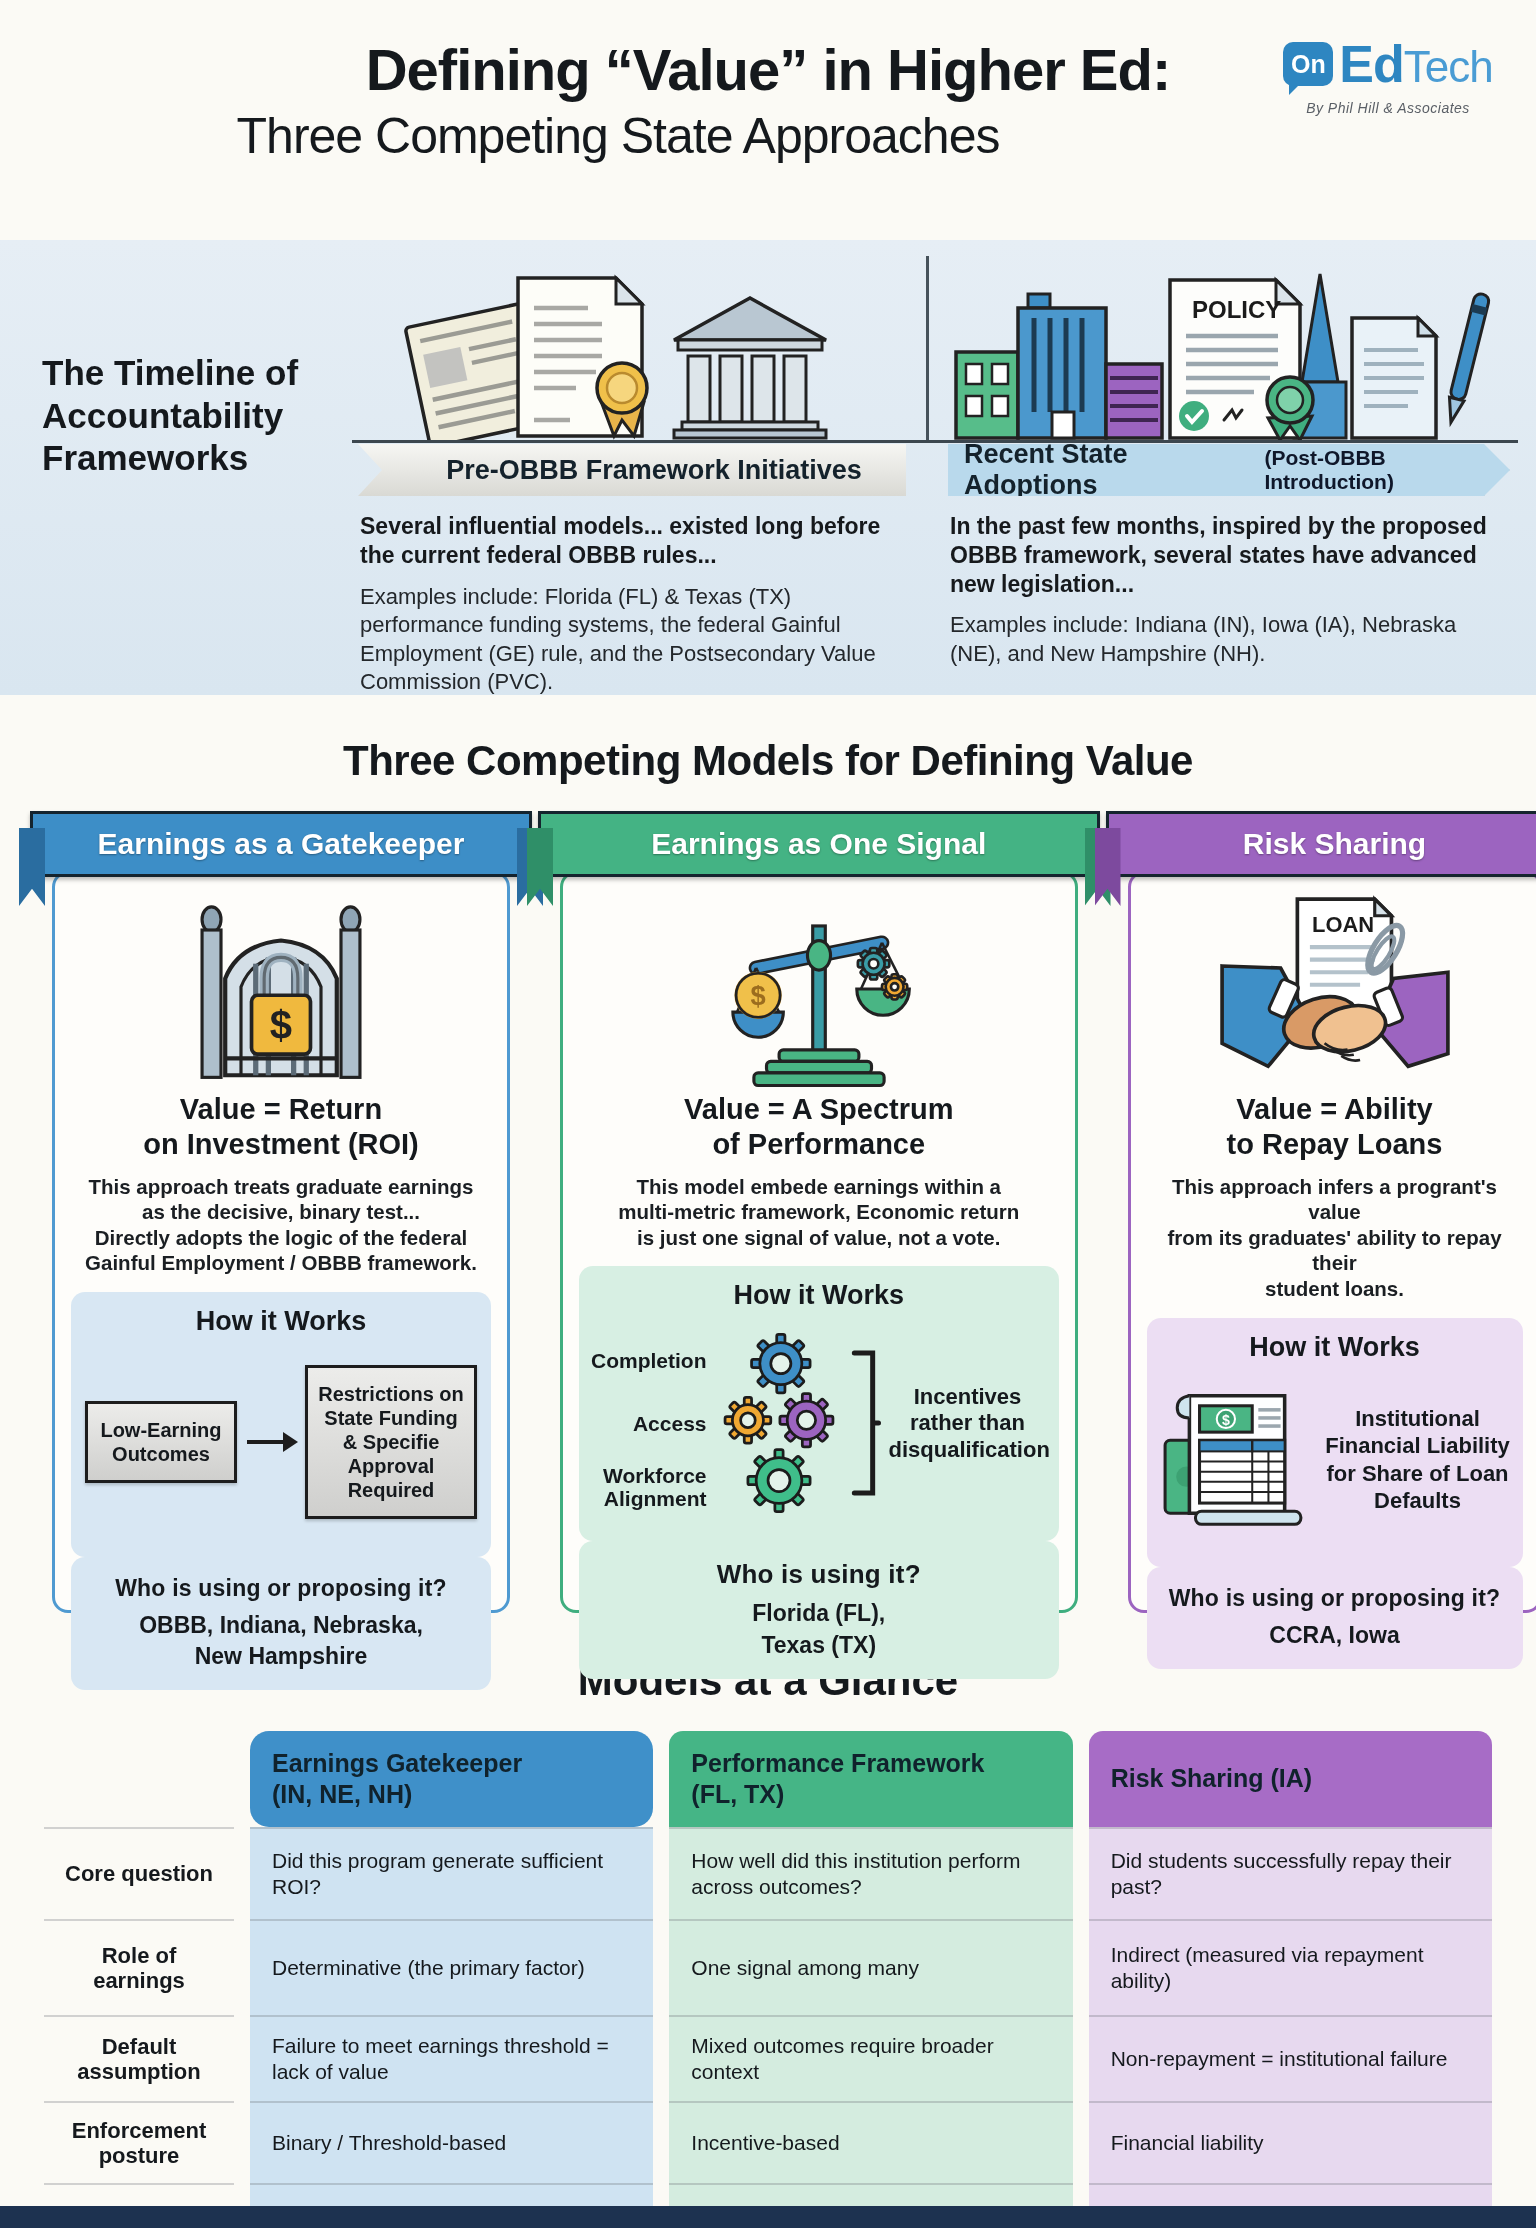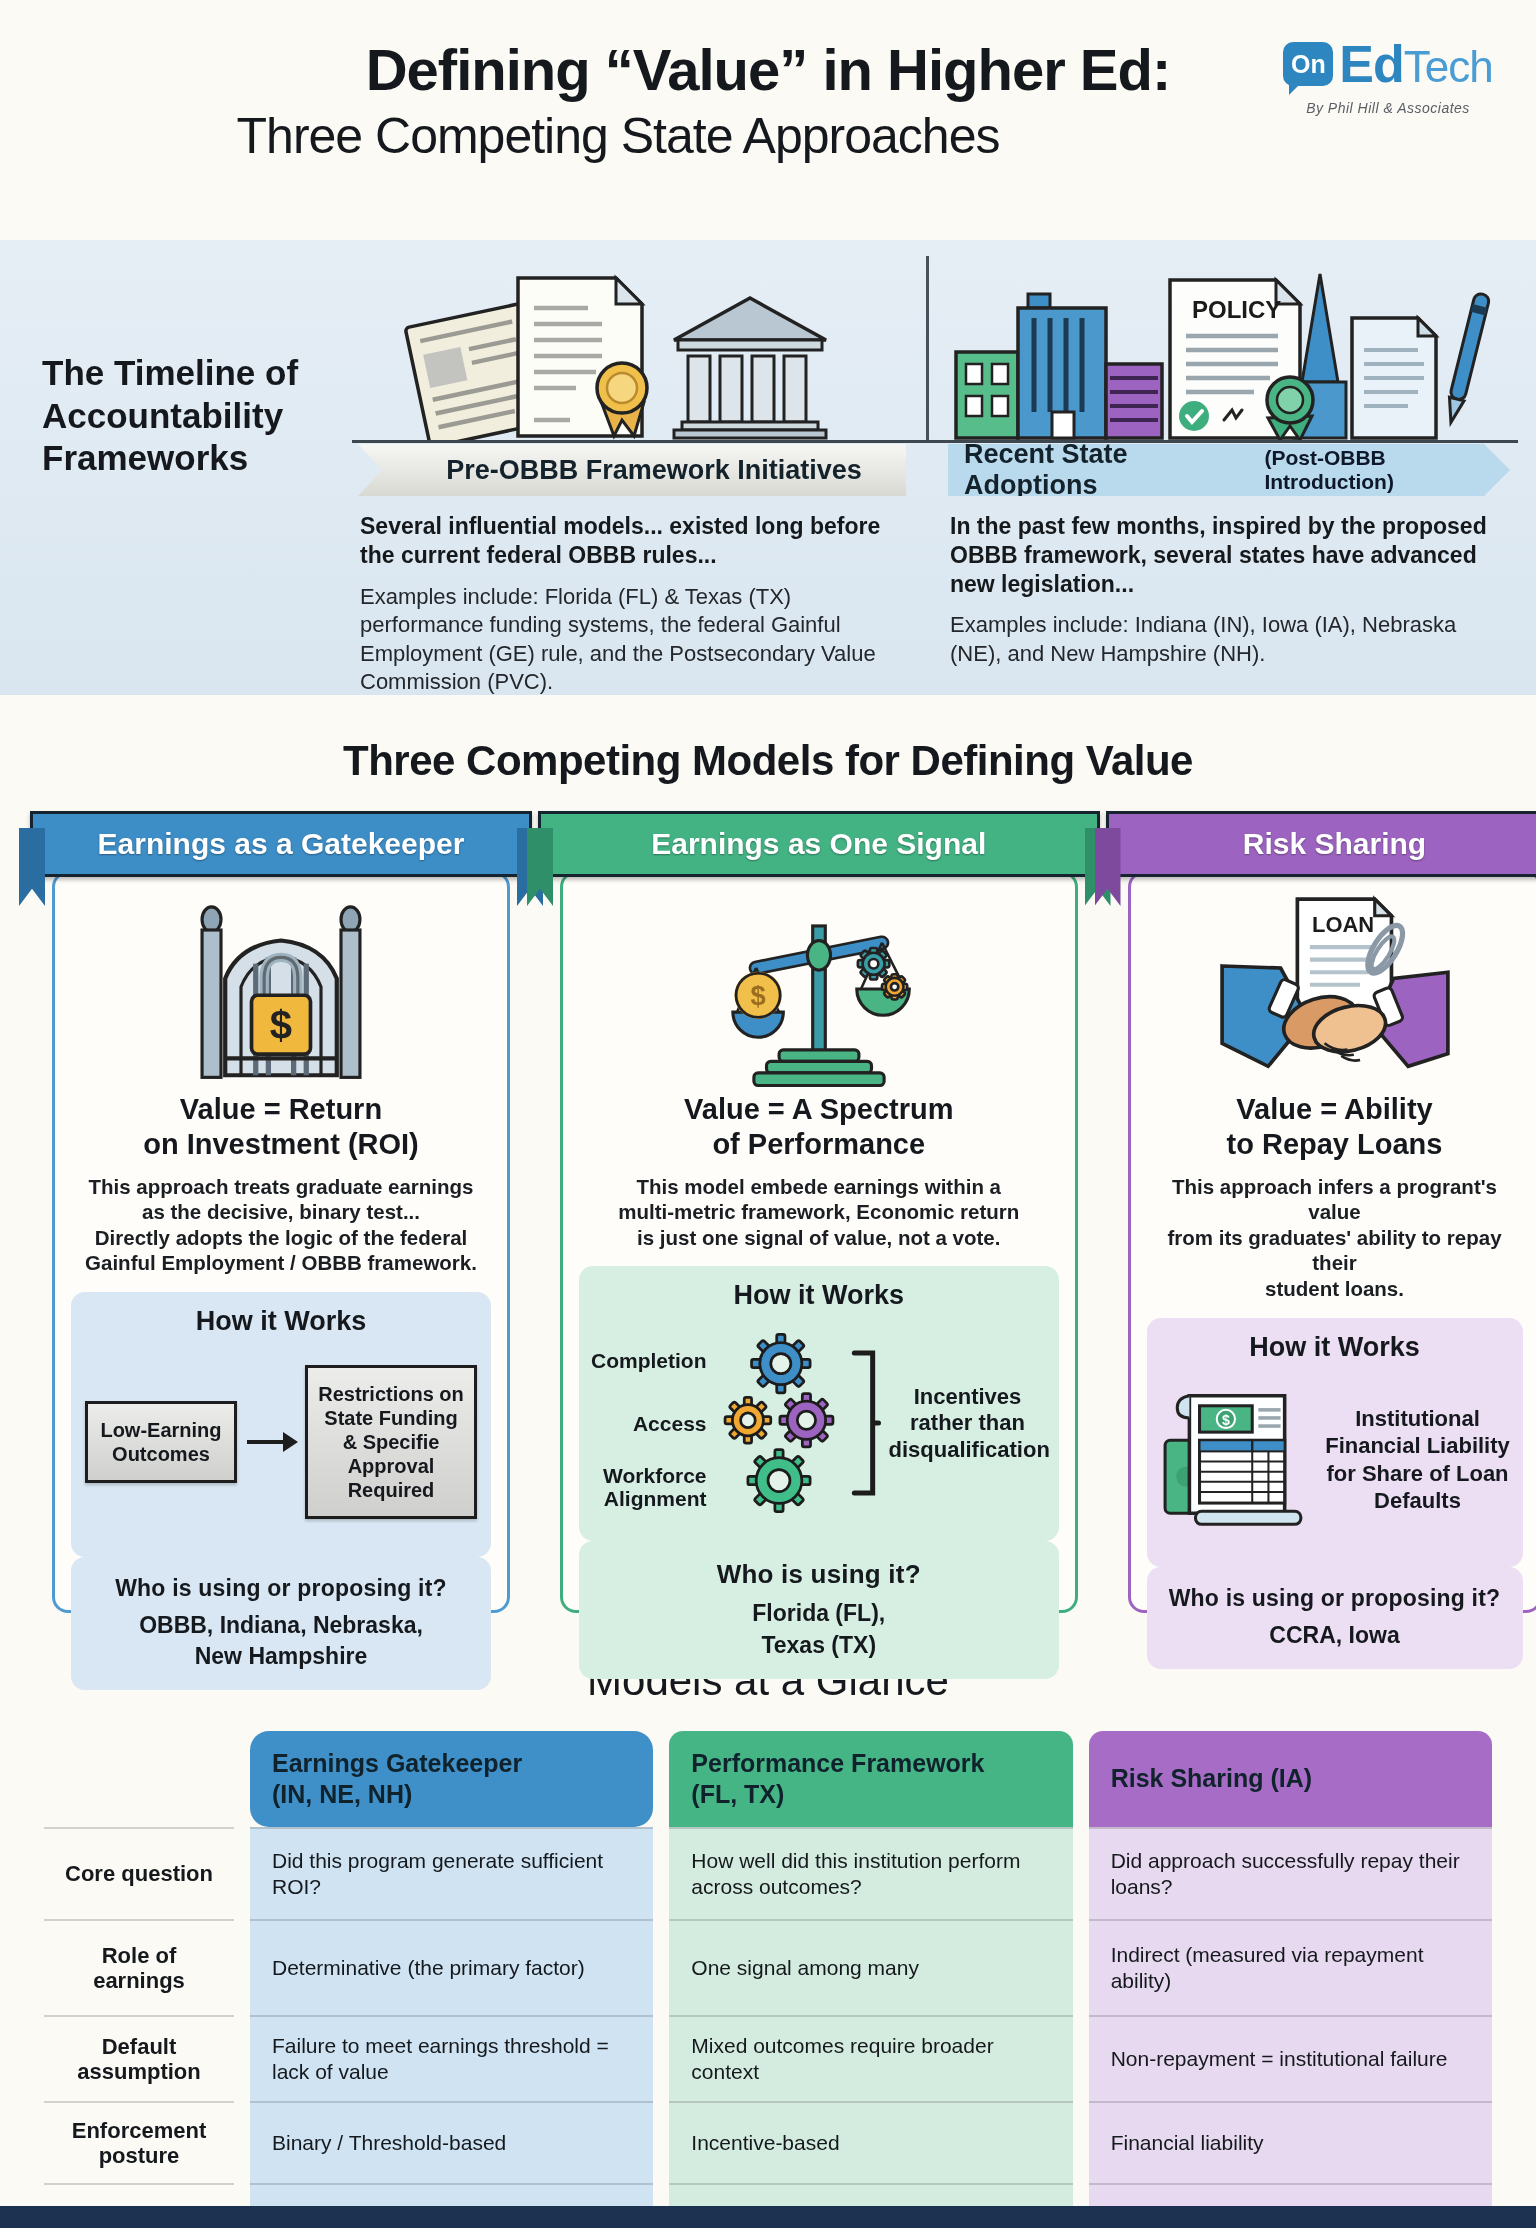--- a/index.html
+++ b/index.html
@@ -79,21 +79,21 @@
   .gears-row { display:flex; align-items:center; justify-content:center; gap:8px; padding:14px 0 6px; }
   .metric-labels { display:flex; flex-direction:column; justify-content:space-between; height:190px; text-align:right; font-size:21px; font-weight:800; line-height:1.1; }
   .metric-labels div { display:flex; align-items:center; justify-content:flex-end; flex:1; }
   .incentive-note { width:158px; text-align:center; font-size:22px; font-weight:800; line-height:1.2; }
 
   
   .ledger-row { display:flex; align-items:center; justify-content:center; gap:14px; padding:18px 0 14px; }
   .ledger-note { width:186px; text-align:center; font-size:22px; font-weight:800; line-height:1.25; }
 
   
-  .glance-heading { margin-top:44px; text-align:center; font-size:42px; font-weight:400; }
+  .glance-heading { margin-top:44px; text-align:center; font-size:42px; font-weight:700; }
   .glance { margin-top:26px; padding:0 44px; }
   .gl-row { display:grid; grid-template-columns:190px 1fr 1fr 1fr; column-gap:16px; }
   .gl-label { display:flex; align-items:center; justify-content:center; text-align:center; font-size:22px; font-weight:800; line-height:1.15; padding:8px 6px; }
   .gl-cell { display:flex; align-items:center; font-size:21px; font-weight:500; line-height:1.25; padding:10px 22px; }
   .gl-head .gl-cell { font-size:25px; font-weight:800; color:#10222c; border-radius:14px 14px 0 0; min-height:96px; }
   .gl-head .h1 { background:#3f90c9;border-radius:19px; } .gl-head .h2 { background:#45b586; } .gl-head .h3 { background:#a76cc6; }
   .b1 { background:#cfe3f2; } .b2 { background:#d4ecdf; } .b3 { background:#e7d9ef; }
   .gl-row.body .gl-cell, .gl-row.body .gl-label { border-top:2px solid rgba(100,105,110,.28); }
   .gl-row.r1 { min-height:92px; } .gl-row.r2 { min-height:96px; } .gl-row.r3 { min-height:86px; }
   .gl-row.r4 { min-height:82px; } .gl-row.r5 { min-height:68px; }
@@ -534,21 +534,21 @@
       <div class="gl-cell h1 pre">Earnings Gatekeeper
 (IN, NE, NH)</div>
       <div class="gl-cell h2 pre">Performance Framework
 (FL, TX)</div>
       <div class="gl-cell h3 pre">Risk Sharing (IA)</div>
     </div>
     <div class="gl-row body r1">
       <div class="gl-label pre">Core question</div>
       <div class="gl-cell b1">Did this program generate sufficient ROI?</div>
       <div class="gl-cell b2">How well did this institution perform across outcomes?</div>
-      <div class="gl-cell b3">Did approach successfully repay their loans?</div>
+      <div class="gl-cell b3">Did students successfully repay their past?</div>
     </div>
     <div class="gl-row body r2">
       <div class="gl-label pre">Role of
 earnings</div>
       <div class="gl-cell b1">Determinative (the primary factor)</div>
       <div class="gl-cell b2">One signal among many</div>
       <div class="gl-cell b3">Indirect (measured via repayment ability)</div>
     </div>
     <div class="gl-row body r3">
       <div class="gl-label pre">Default

